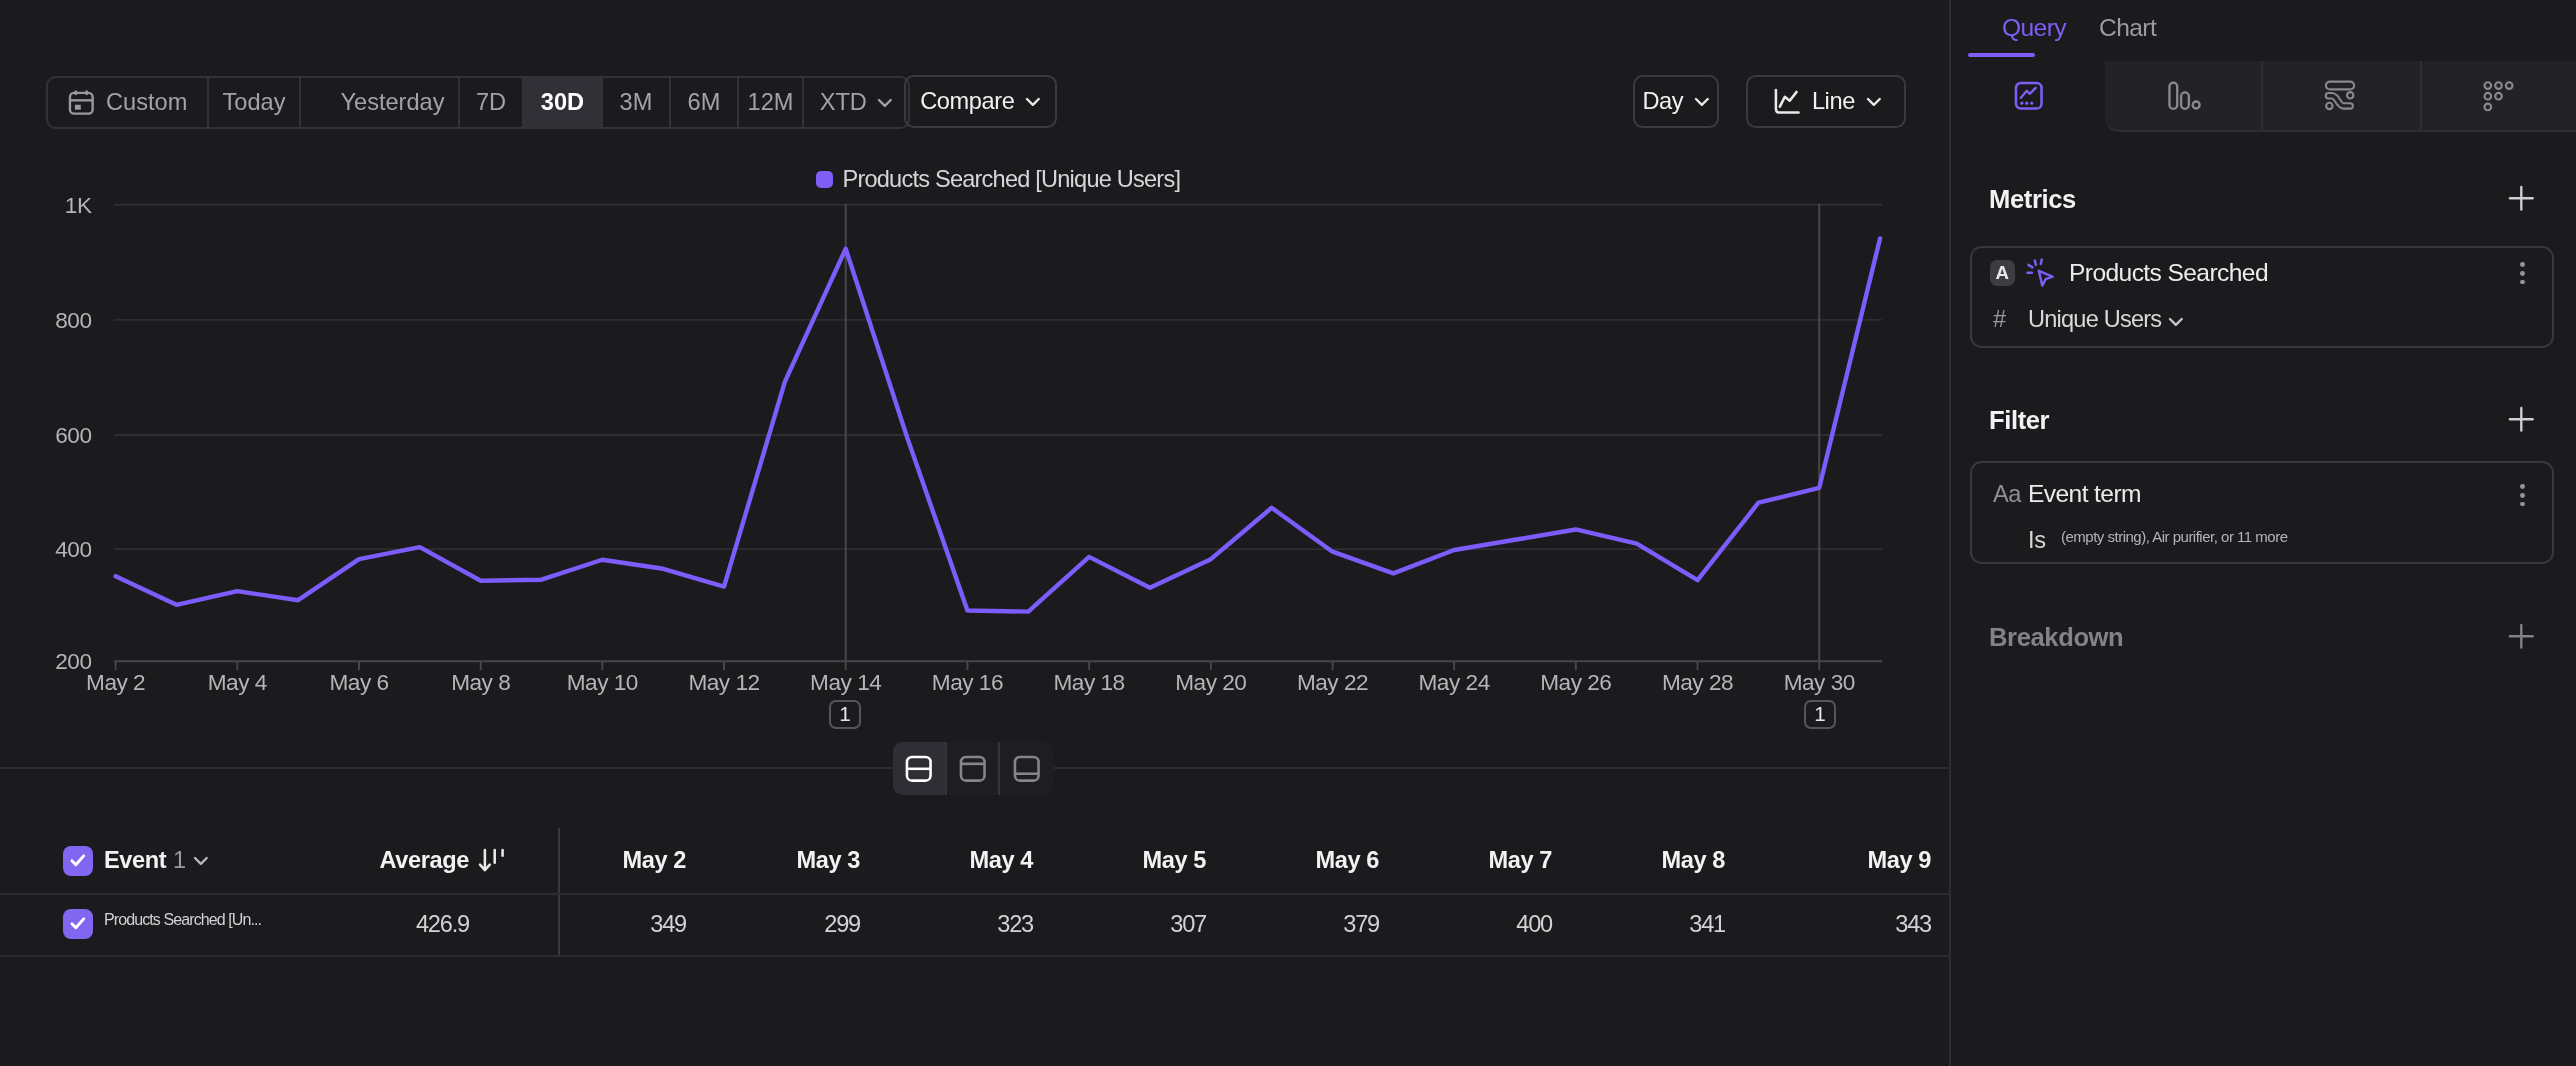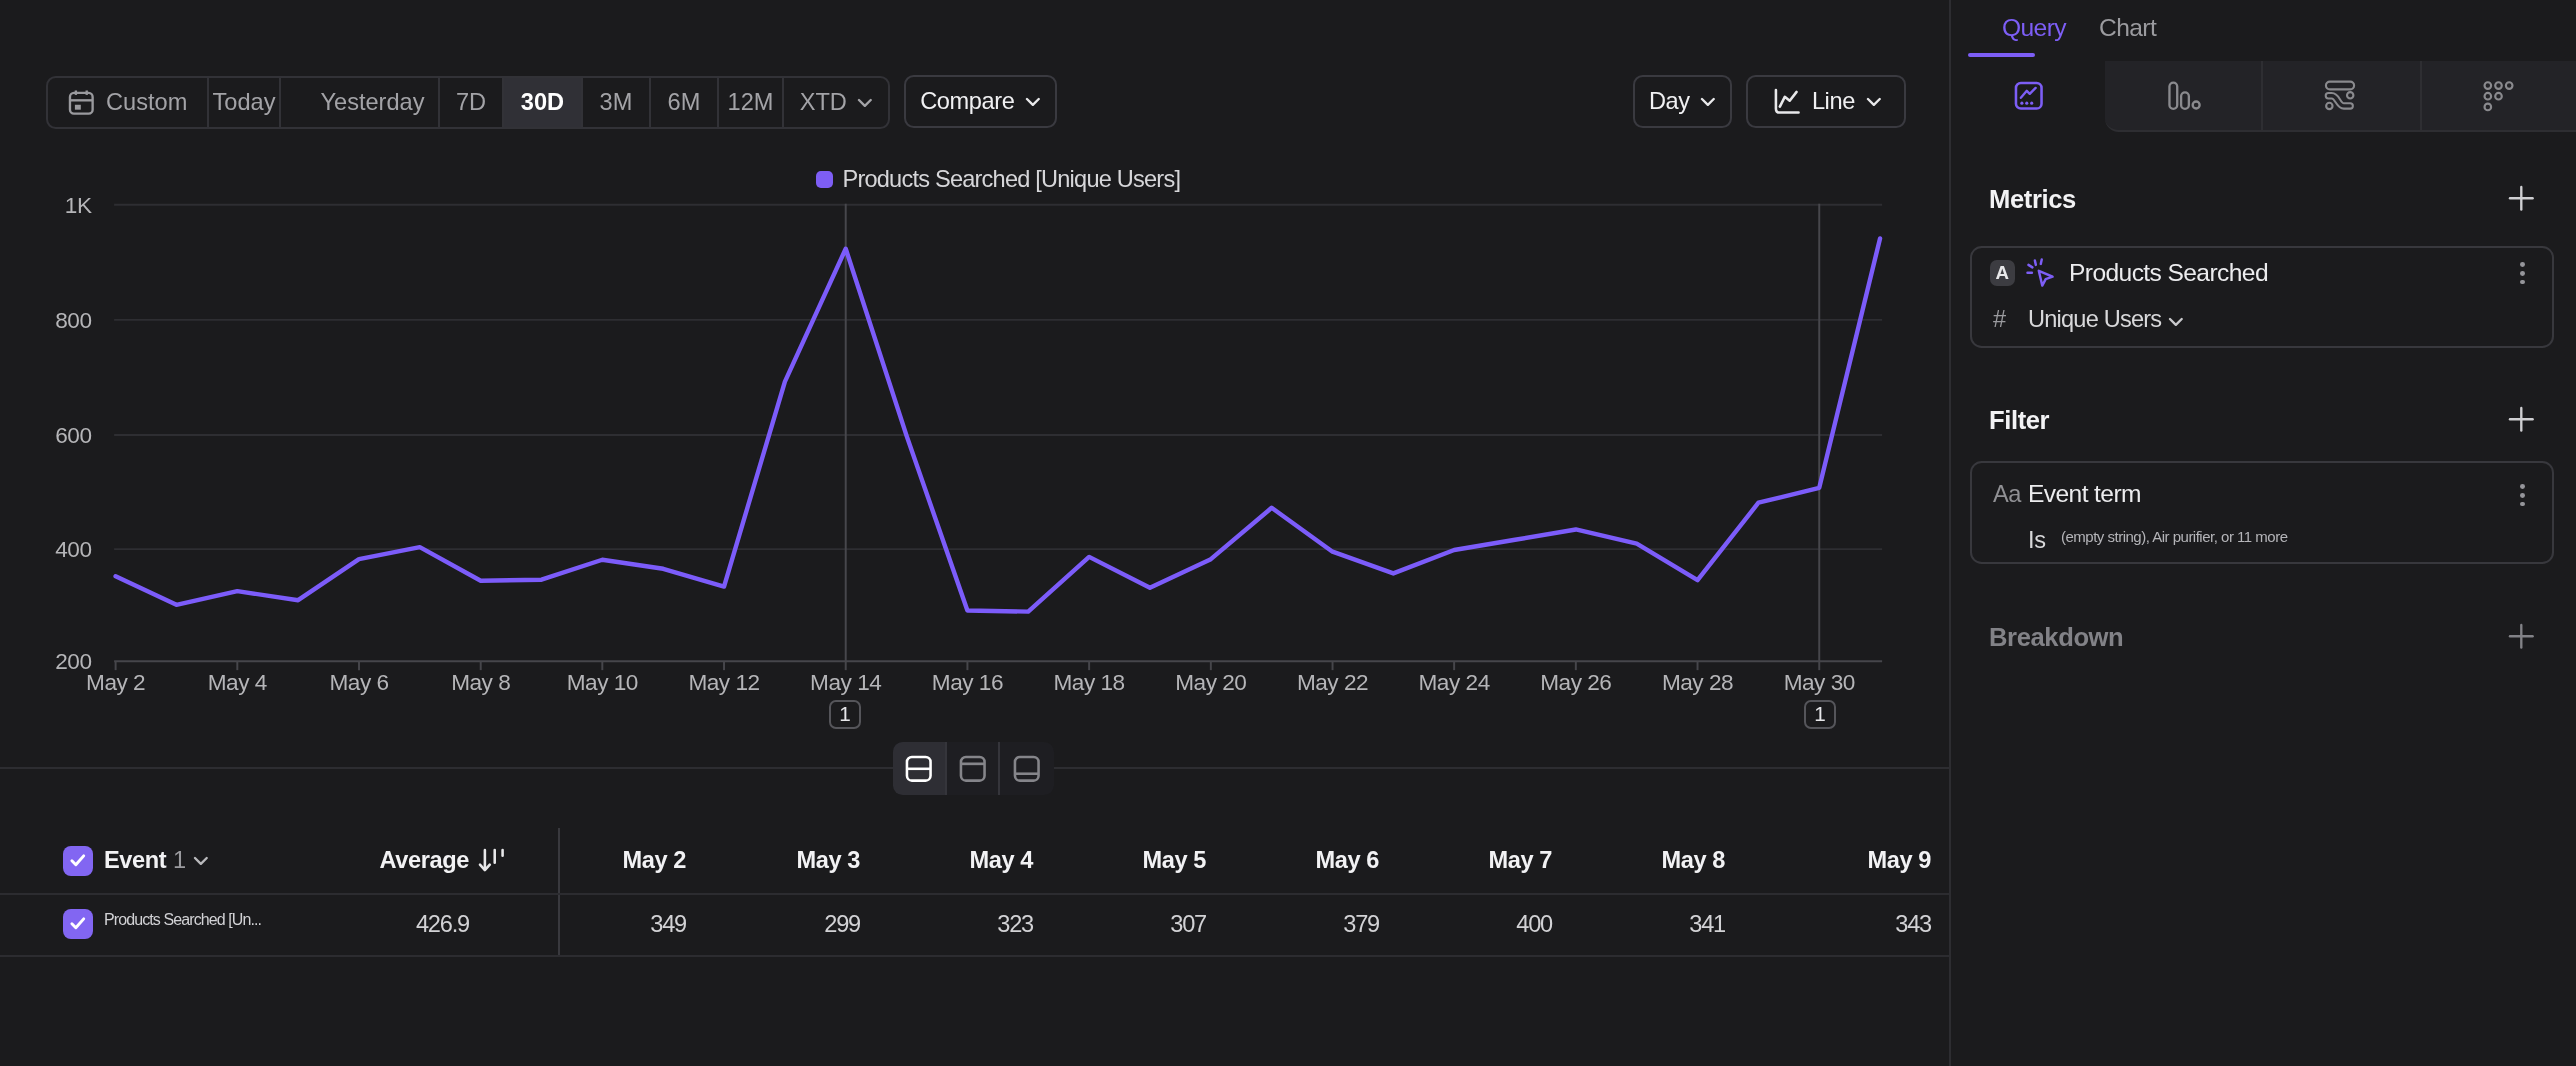--- a/index.html
+++ b/index.html
@@ -58,41 +58,41 @@
   <div id="rangebar" class="abs">
     <div class="cell" style="width:161px;">
       <svg width="26.6" height="26.6" viewBox="0 0 27 27" style="margin-right:11.8px;">
         <rect x="2" y="4" width="23" height="21" rx="4" fill="none" stroke="#9a9a9e" stroke-width="2.4"></rect>
         <line x1="2" y1="11.5" x2="25" y2="11.5" stroke="#9a9a9e" stroke-width="2.4"></line>
         <line x1="8" y1="1.5" x2="8" y2="6" stroke="#9a9a9e" stroke-width="2.4"></line>
         <line x1="19" y1="1.5" x2="19" y2="6" stroke="#9a9a9e" stroke-width="2.4"></line>
         <rect x="7" y="16" width="6" height="5" fill="#9a9a9e"></rect>
       </svg>
       Custom</div>
-    <div class="cell" style="width:72px;">Today</div>
+    <div class="cell" style="width:92px;">Today</div>
     <div class="cell" style="width:133px;margin-left:26px;">Yesterday</div>
     <div class="cell" style="width:64px;">7D</div>
     <div class="cell sel" style="width:79px;">30D</div>
     <div class="cell" style="width:68px;">3M</div>
     <div class="cell" style="width:68px;">6M</div>
     <div class="cell" style="width:65px;">12M</div>
     <div class="cell" style="width:104px;">XTD
       <svg width="15.7" height="9.8" viewBox="0 0 16 10" style="margin-left:9.8px;">
           <polyline points="2,2 8,8 14,2" fill="none" stroke="#a3a3a7" stroke-width="2.4" stroke-linecap="round" stroke-linejoin="round"></polyline>
         </svg>
     </div>
   </div>
 
   <div class="btn abs" style="left:904px; top:75px; width:153px;">Compare
     <svg width="15.7" height="9.8" viewBox="0 0 16 10" style="margin-left:10.8px;">
         <polyline points="2,2 8,8 14,2" fill="none" stroke="#e8e8ea" stroke-width="2.4" stroke-linecap="round" stroke-linejoin="round"></polyline>
       </svg>
   </div>
 
-  <div class="btn abs" style="left:1633px; top:75px; width:99px;">Day
+  <div class="btn abs" style="left:1633px; top:75px; width:86px;">Day
     <svg width="15.7" height="9.8" viewBox="0 0 16 10" style="margin-left:10.8px;">
         <polyline points="2,2 8,8 14,2" fill="none" stroke="#e8e8ea" stroke-width="2.4" stroke-linecap="round" stroke-linejoin="round"></polyline>
       </svg>
   </div>
 
   <div class="btn abs" style="left:1746px; top:75px; width:160px;">
     <svg width="31.5" height="31.5" viewBox="0 0 32 32" style="margin-right:9.8px;">
       <path d="M5,4 V23 Q5,27 9,27 H28" fill="none" stroke="#e8e8ea" stroke-width="2.6" stroke-linecap="round"></path>
       <polyline points="9,21 14,11 19,15 26,6" fill="none" stroke="#e8e8ea" stroke-width="2.6" stroke-linecap="round" stroke-linejoin="round"></polyline>
     </svg>

